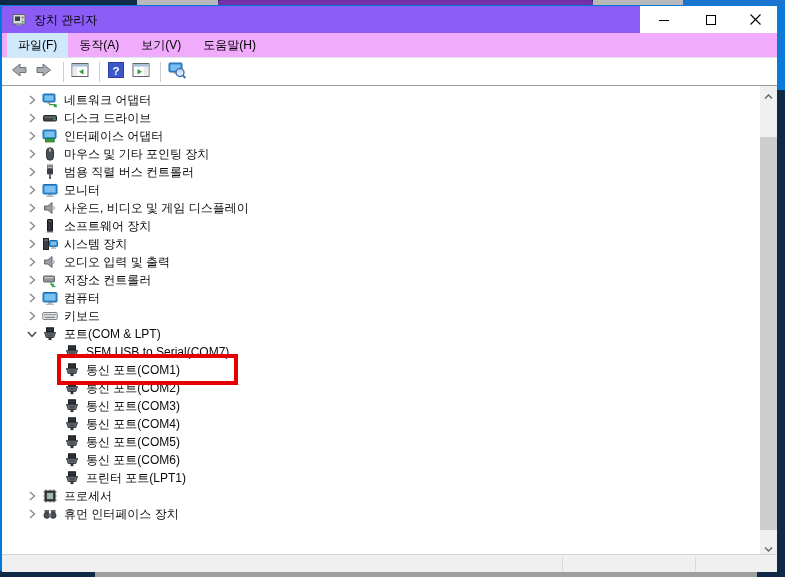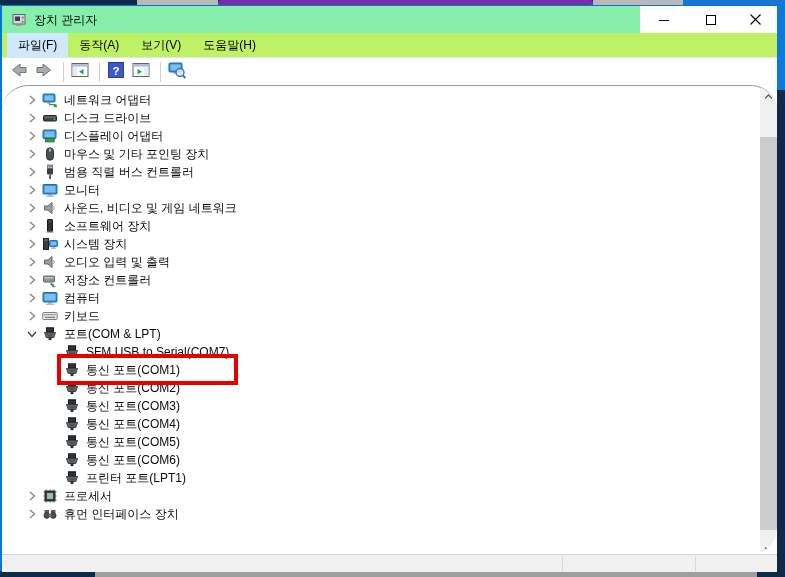--- a/index.html
+++ b/index.html
@@ -7,39 +7,39 @@
     font-family:"Liberation Sans", sans-serif; background:#9e9e9e; }
 
   
   #desktop { position:absolute; left:0; top:0; width:785px; height:577px; background:#0e2a47; }
   .strip { position:absolute; }
 
   
   #win { position:absolute; left:0; top:5px; width:777px; height:566px;
          background:#fff; border-left:2px solid #0078d7; border-top:1px solid #0078d7; }
 
-  #titlebar { position:absolute; left:0; top:0; width:100%; height:27px; background:#86efac; }
+  #titlebar { position:absolute; left:0; top:0; width:100%; height:27px; background:#8b5cf6; }
   #title-icon { position:absolute; left:9px; top:5px; width:16px; height:16px; }
   #title-text { position:absolute; left:32px; top:6px; font-size:12px; color:#000; white-space:nowrap; }
   .winbtn { position:absolute; top:0; width:47px; height:27px; display:flex;
             align-items:center; justify-content:center; background:#fff; }
   #btn-min { left:638px; } #btn-max { left:685px; } #btn-close { left:732px; width:43px; }
 
-  #menubar { position:absolute; left:0; top:27px; width:100%; height:24px; background:#bef264;
+  #menubar { position:absolute; left:0; top:27px; width:100%; height:24px; background:#f0abfc;
              display:flex; align-items:stretch; padding-left:5px; }
   .menu-item { display:flex; align-items:center; padding:0 11px; font-size:12px; color:#000; }
   .menu-item.hl { background:#cfe8fc; }
 
   #toolbar { position:absolute; left:0; top:51px; width:100%; height:28px; background:#fff;
              border-top:1px solid #dce4ec; display:flex; align-items:center; padding-left:6px; }
   .tb-btn { width:22px; height:22px; display:flex; align-items:center; justify-content:center; margin-right:3px; }
   .tb-sep { width:1px; height:20px; background:#cfcfcf; margin:0 5px; }
 
   #content { position:absolute; left:0; top:79px; width:100%; height:469px; background:#fff;
-             border-top:1px solid #9b9b9b; overflow:hidden;border-radius:26px; }
+             border-top:1px solid #9b9b9b; overflow:hidden; }
   #tree { position:absolute; left:0; top:5px; width:758px; }
   .row { display:flex; align-items:center; height:18px; font-size:12px; color:#0a0a0a; white-space:nowrap; }
   .row.lvl1 { padding-left:22px; }
   .row.lvl2 { padding-left:60px; }
   .chev { width:16px; height:16px; display:flex; align-items:center; justify-content:center; flex:0 0 16px; }
   .ticon { width:16px; height:16px; margin-left:2px; flex:0 0 16px; }
   .tlabel { margin-left:6px; }
 
   #red-box { position:absolute; left:55px; top:268px; width:181px; height:31px;
              border:4px solid #e60000; pointer-events:none; z-index:5; }
@@ -192,21 +192,21 @@
             <svg width="16" height="16" viewBox="0 0 16 16">
               <polyline points="6,4 10.5,8 6,12" fill="none" stroke="#8a8a8a" stroke-width="1.4"></polyline>
             </svg>
           </span>
           <span class="ticon"><svg width="16" height="16" viewBox="0 0 16 16">
               <rect x="1" y="2" width="13" height="8.6" rx="1" fill="#2e8fd8" stroke="#1c6cae"></rect>
               <rect x="2.5" y="3.5" width="10" height="5.6" fill="#7cc0ef"></rect>
               <rect x="3.5" y="10.4" width="8.6" height="3.4" fill="#2f9e47" stroke="#1f7c33"></rect>
               <path d="M5 13.8 v1.4 M7 13.8 v1.4 M9 13.8 v1.4 M11 13.8 v1.4" stroke="#caa954" stroke-width="0.9"></path>
             </svg></span>
-          <span class="tlabel">디스플레이 어댑터</span>
+          <span class="tlabel">인터페이스 어댑터</span>
         </div>
         <div class="row lvl1">
           <span class="chev">
             <svg width="16" height="16" viewBox="0 0 16 16">
               <polyline points="6,4 10.5,8 6,12" fill="none" stroke="#8a8a8a" stroke-width="1.4"></polyline>
             </svg>
           </span>
           <span class="ticon"><svg width="16" height="16" viewBox="0 0 16 16">
               <rect x="4.5" y="1.8" width="7" height="12.4" rx="3.5" fill="#4c5158" stroke="#2e3238"></rect>
               <line x1="8" y1="1.8" x2="8" y2="6" stroke="#9aa0a6" stroke-width="0.8"></line>
@@ -246,21 +246,21 @@
         <div class="row lvl1">
           <span class="chev">
             <svg width="16" height="16" viewBox="0 0 16 16">
               <polyline points="6,4 10.5,8 6,12" fill="none" stroke="#8a8a8a" stroke-width="1.4"></polyline>
             </svg>
           </span>
           <span class="ticon"><svg width="16" height="16" viewBox="0 0 16 16">
               <path d="M2.5 6 H6 L10 2.5 V13.5 L6 10 H2.5 Z" fill="#9aa0a6" stroke="#5f6469"></path>
               <path d="M11.5 6 q1.6 2 0 4" stroke="#9aa0a6" fill="none"></path>
             </svg></span>
-          <span class="tlabel">사운드, 비디오 및 게임 네트워크</span>
+          <span class="tlabel">사운드, 비디오 및 게임 디스플레이</span>
         </div>
         <div class="row lvl1">
           <span class="chev">
             <svg width="16" height="16" viewBox="0 0 16 16">
               <polyline points="6,4 10.5,8 6,12" fill="none" stroke="#8a8a8a" stroke-width="1.4"></polyline>
             </svg>
           </span>
           <span class="ticon"><svg width="16" height="16" viewBox="0 0 16 16">
               <rect x="5.5" y="1.5" width="5" height="12" rx="0.5" fill="#2f3237" stroke="#17191c"></rect>
               <rect x="6.5" y="2.5" width="3" height="1.4" fill="#5a5e63"></rect>

